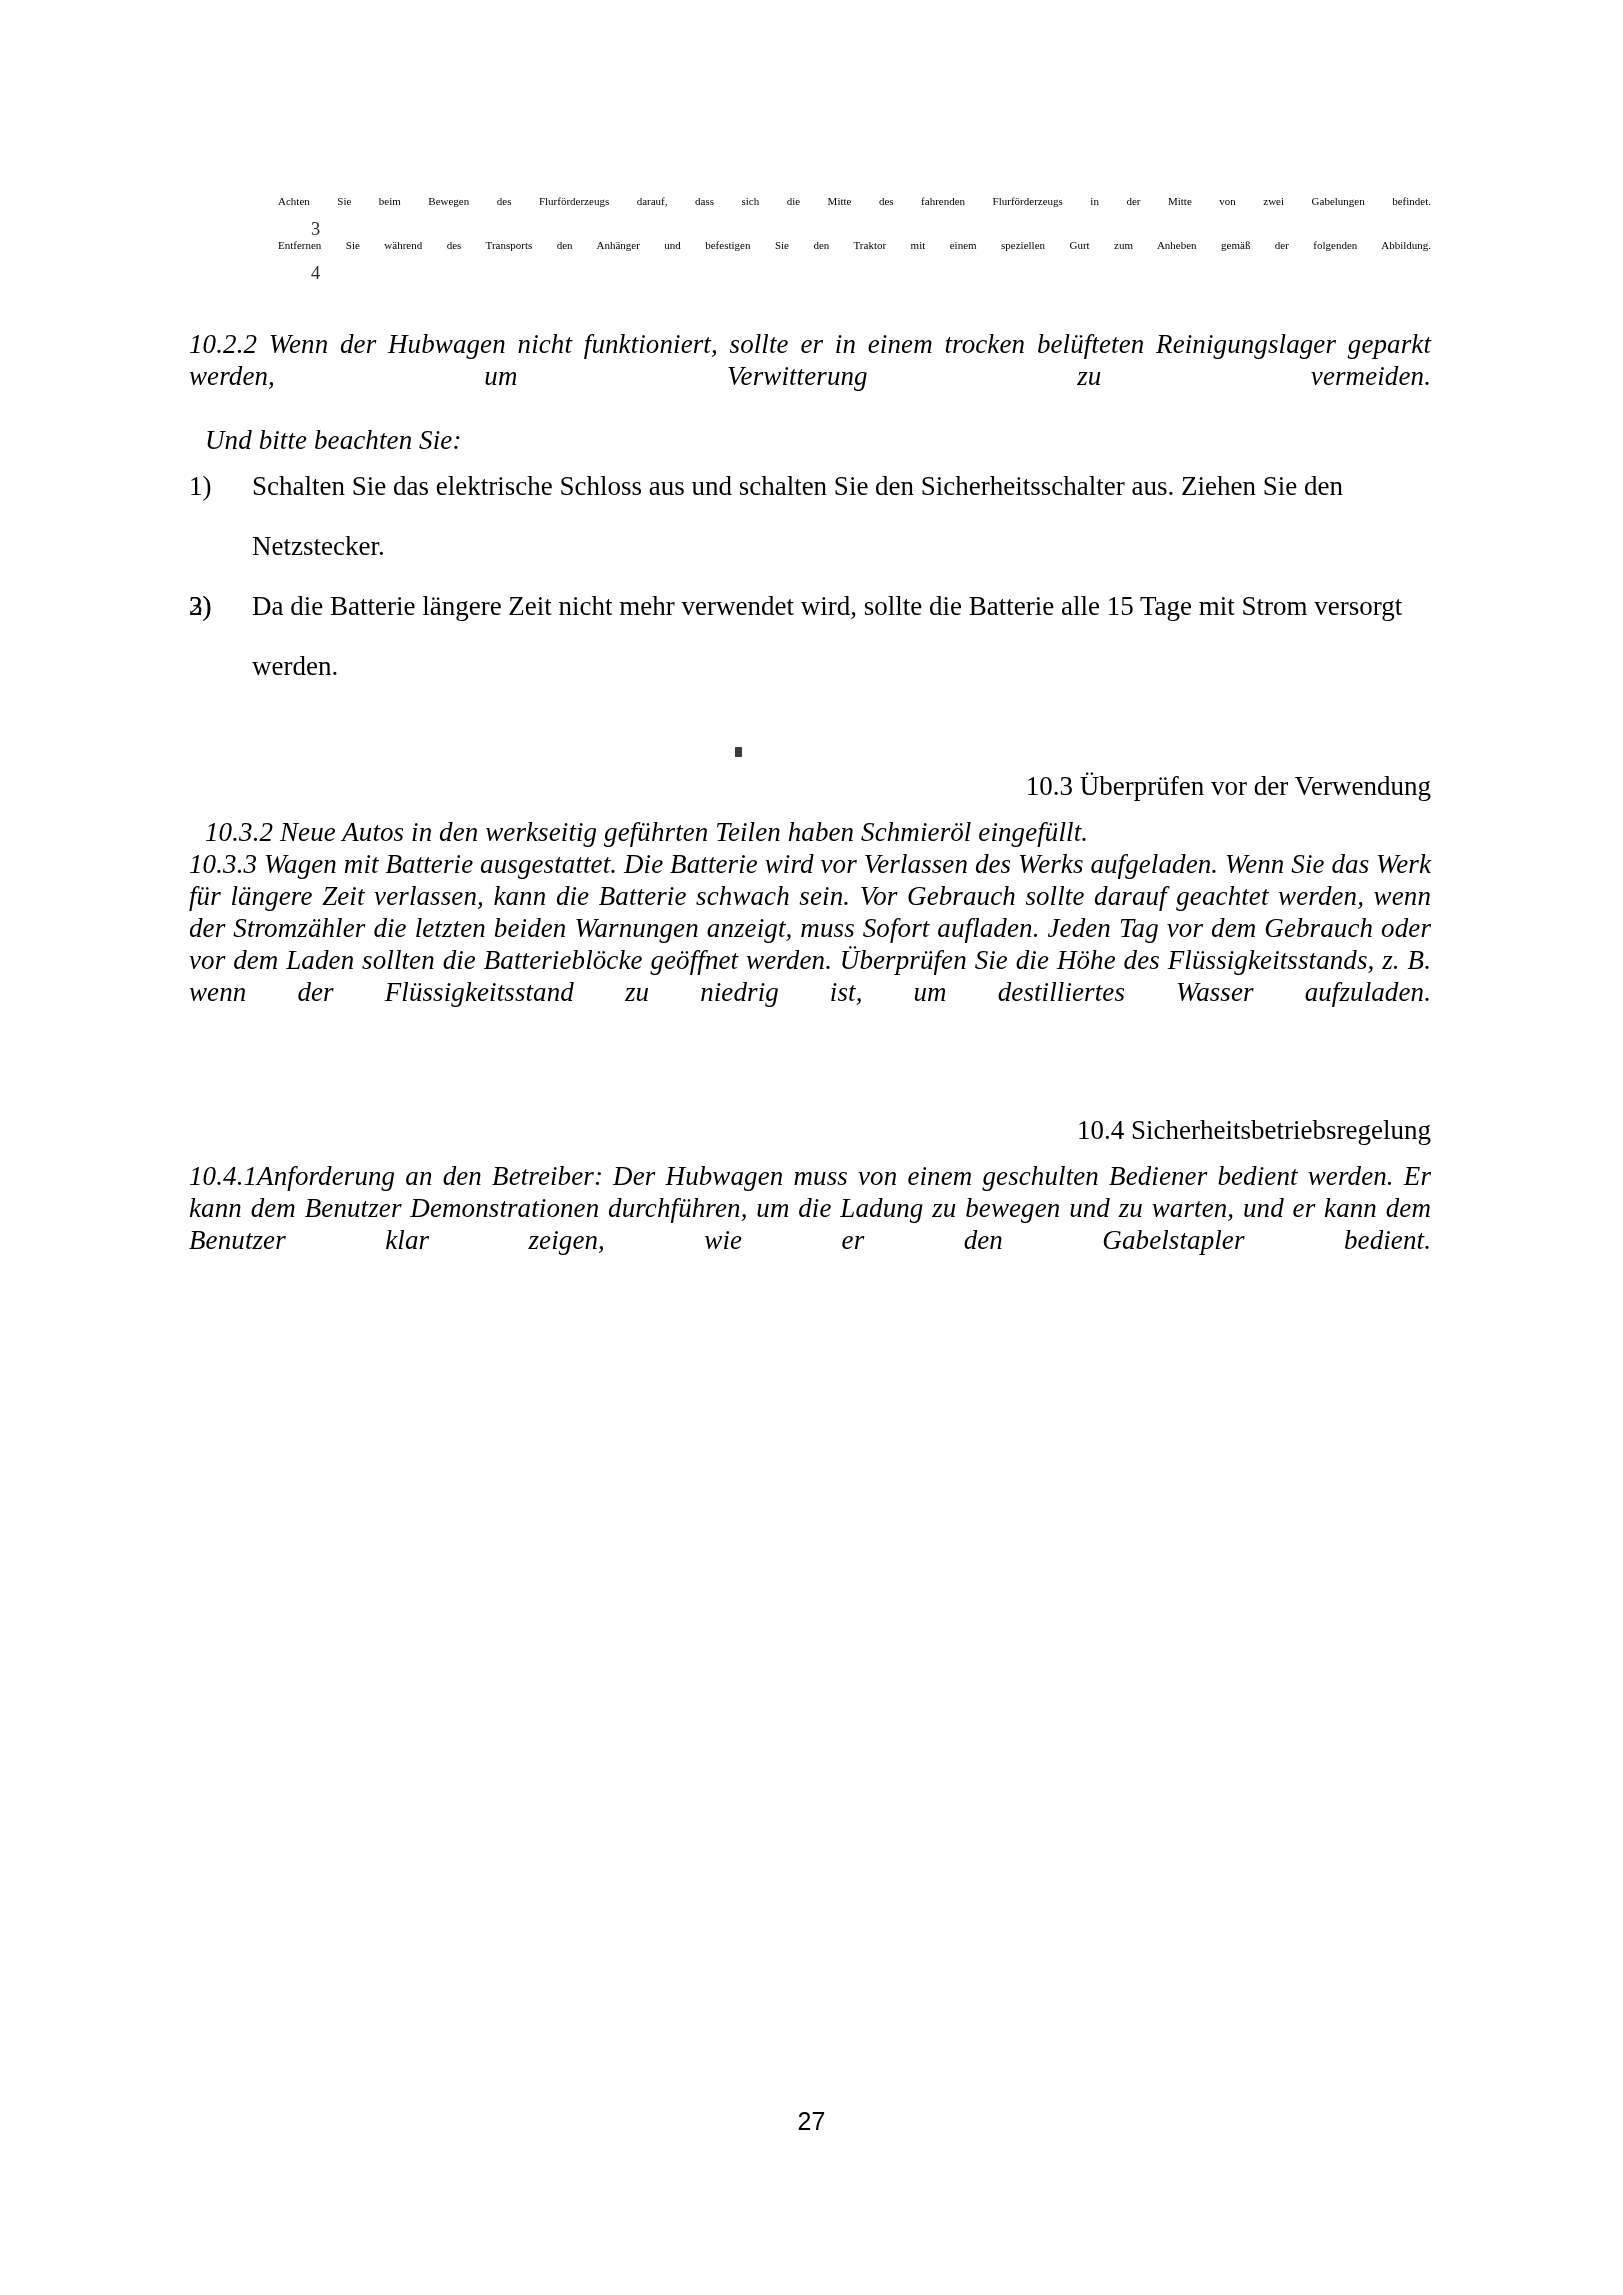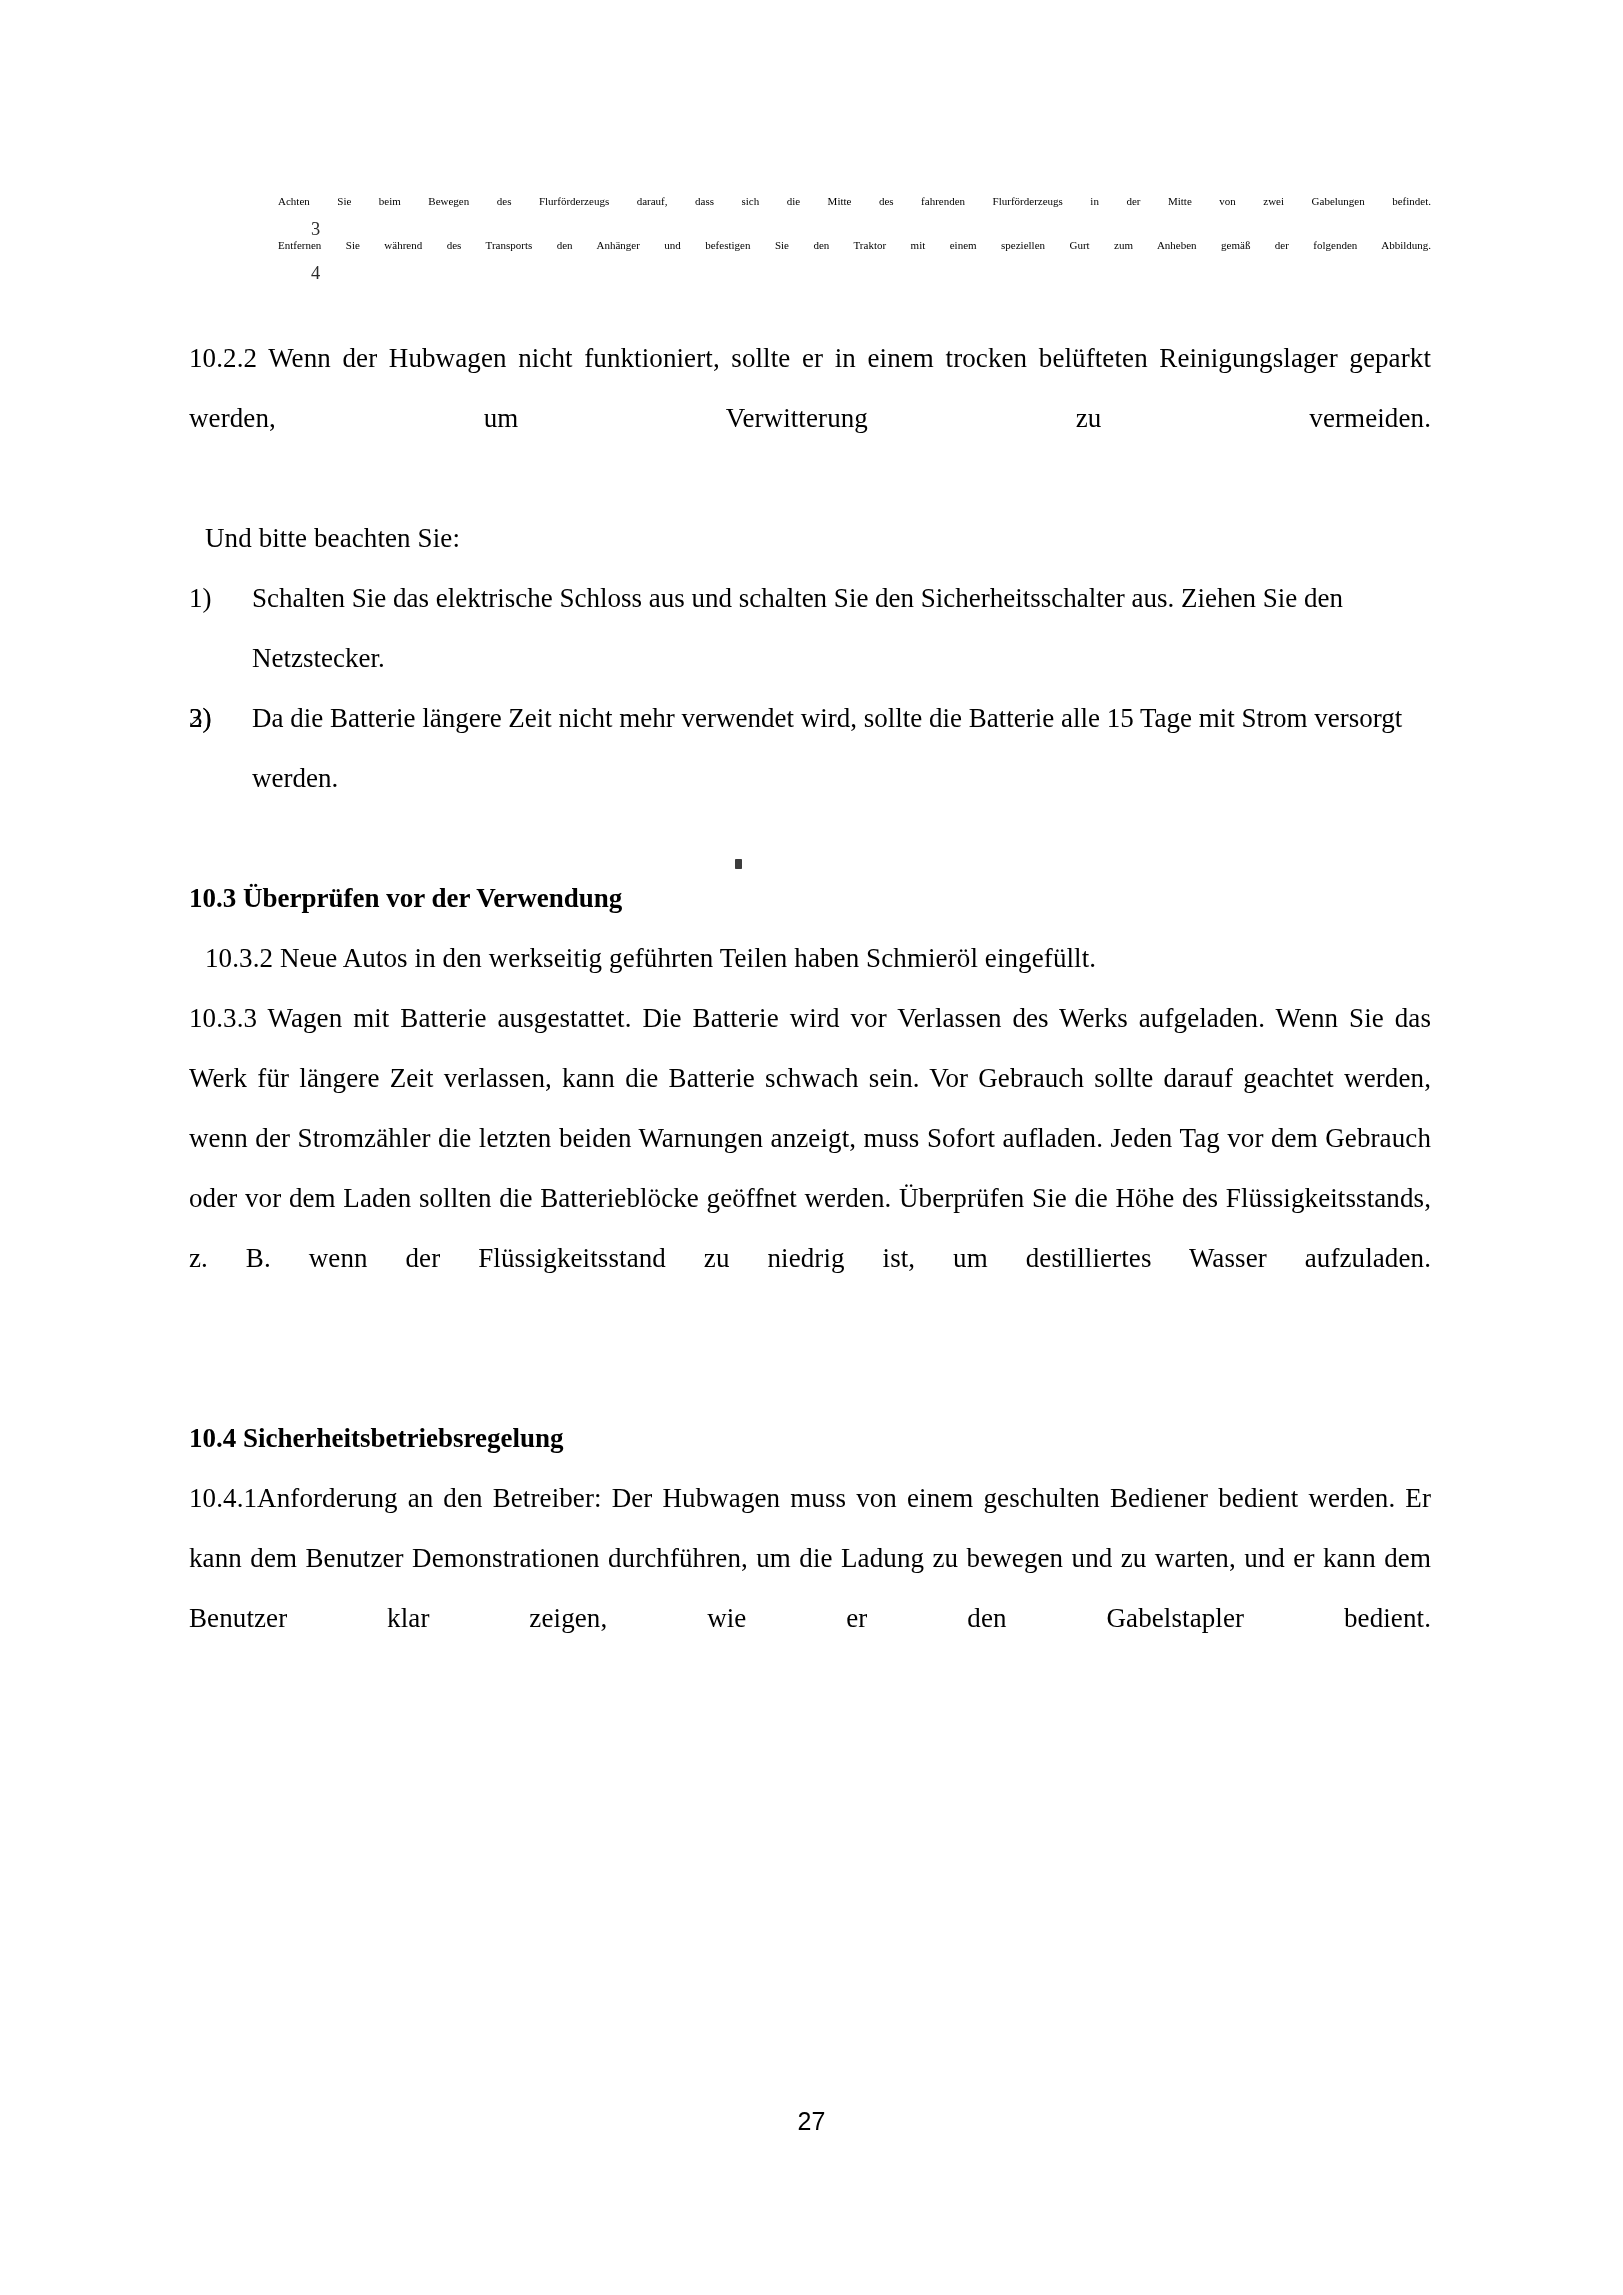--- a/index.html
+++ b/index.html
@@ -27,24 +27,25 @@
   .content {
     position: absolute;
     left: 189px;
     top: 195px;
     width: 1242px;
   }
 
   p, .line {
     margin: 0;
     font-size: 27px;
-    line-height: 60px;
+    line-height: 32px;
     text-align: justify;
     text-justify: inter-word;
     letter-spacing: 0.1px;
+    font-style: italic;
   }
 
   
   .para {
     text-align: justify;
   }
   .para::after {
     content: "";
     display: inline-block;
     width: 100%;
@@ -93,22 +94,22 @@
     left: 0;
     top: 0;
     font-size: 27px;
     line-height: 60px;
   }
 
   h2.section-heading {
     margin: 0;
     font-size: 27px;
     line-height: 60px;
-    font-weight: bold;
-    text-align: left;
+    font-weight: normal;
+    text-align: right;
     position: relative;
   }
 
   
   .gap-sm { height: 20.4px; }
   .gap-lg { height: 60px; }
   .gap-xl { height: 65px; }
 
   
   .speck {

